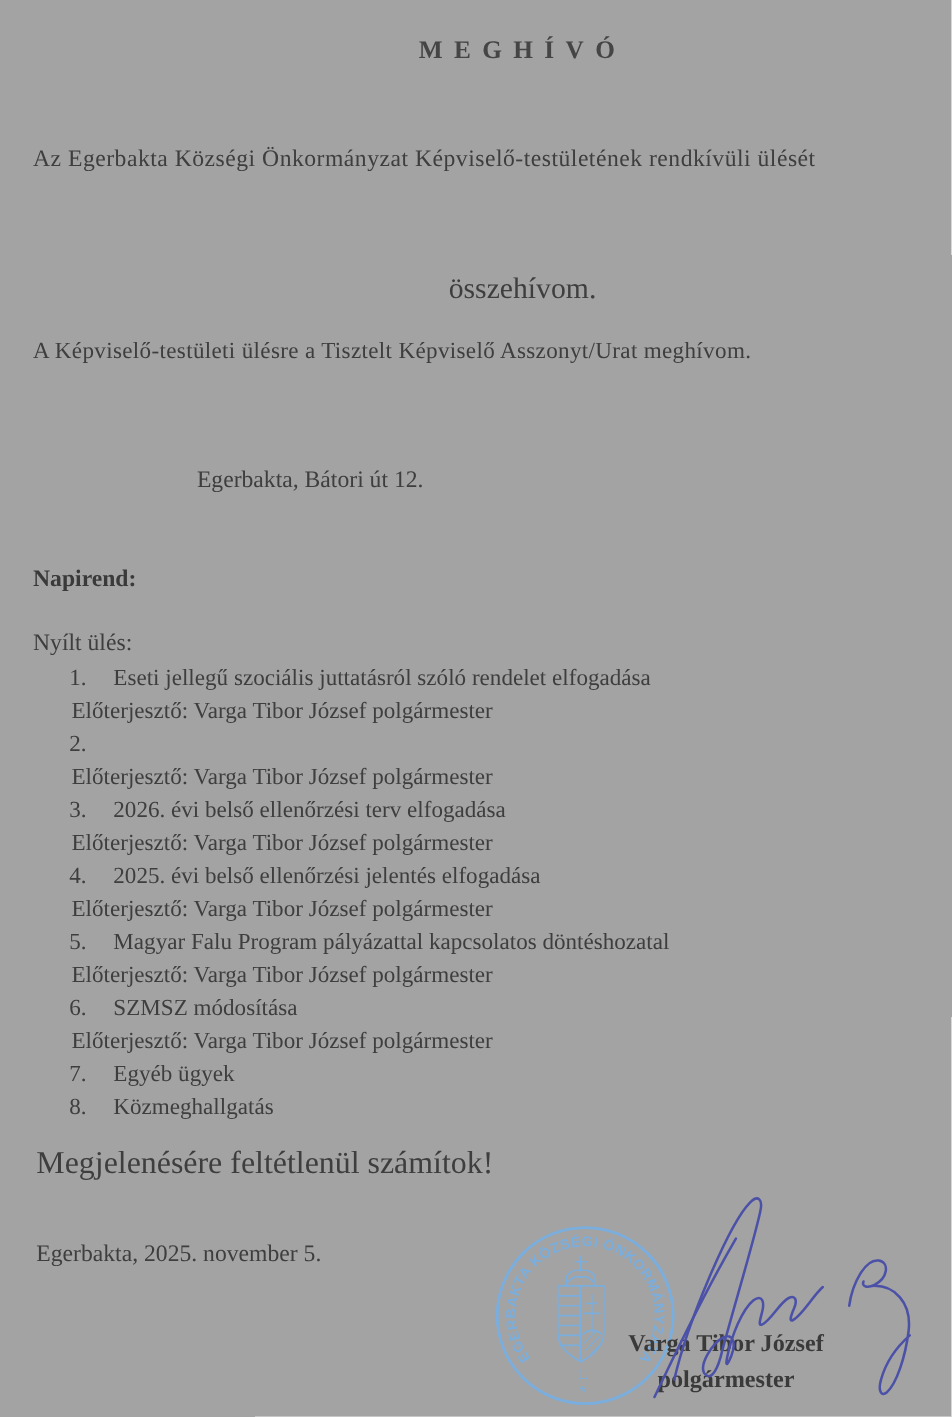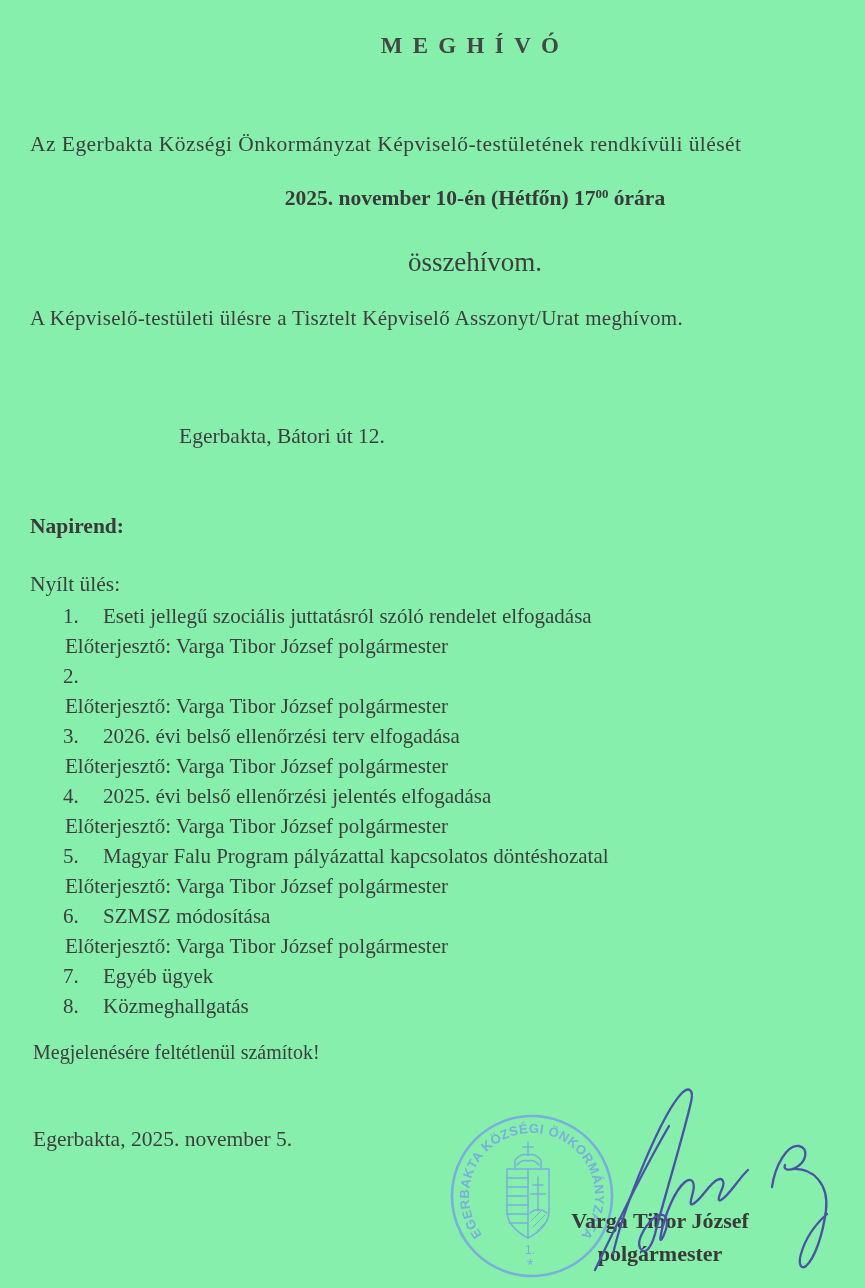--- a/index.html
+++ b/index.html
@@ -6,21 +6,21 @@
     --text: #3e3e3e;
     --stamp-blue: #7aaede;
     --ink: #4c51a8;
   }
   * { margin: 0; padding: 0; box-sizing: border-box; }
   html, body { background: #ffffff; }
   .page {
     position: relative;
     width: 865px;
     height: 1288px;
-    background: #86efac;
+    background: #a3a3a3;
     overflow: hidden;
     font-family: "Liberation Serif", "DejaVu Serif", serif;
     color: var(--text);
   }
   .abs { position: absolute; white-space: nowrap; }
 
   .doc-title {
     left: 90px; top: 33px; width: 770px;
     text-align: center;
     font-size: 23px;
@@ -75,21 +75,21 @@
   .agenda-line {
     height: 30px;
     line-height: 30px;
     font-size: 21px;
     white-space: nowrap;
   }
   .agenda-title { position: relative; padding-left: 103px; }
   .agenda-num  { position: absolute; left: 63px; }
   .agenda-presenter { padding-left: 65px; }
 
-  .closing-line { left: 33px; top: 1041px; font-size: 20px; }
+  .closing-line { left: 33px; top: 1041px; font-size: 29px; }
   .doc-date     { left: 33px; top: 1127px; font-size: 21.5px; }
 
   .stamp-svg {
     position: absolute;
     left: 445px; top: 1109px;
     width: 174px; height: 179px;
   }
   .stamp-stroke { stroke: var(--stamp-blue); fill: none; stroke-linecap: round; stroke-linejoin: round; }
   .stamp-text   { fill: var(--stamp-blue); font-family: "Liberation Sans", sans-serif; }
 
@@ -110,21 +110,20 @@
 </style>
 </head>
 <body>
 
 <div class="page">
 
   <div class="abs doc-title">MEGHÍVÓ</div>
 
   <div class="abs intro-line">Az Egerbakta Községi Önkormányzat Képviselő-testületének rendkívüli ülését</div>
 
-  <div class="abs datetime-line"><span>2025. november 10-én (Hétfőn) 17</span><span class="sup">00</span><span> órára</span></div>
 
   <div class="abs convene-line">összehívom.</div>
 
   <div class="abs invite-line">A Képviselő-testületi ülésre a Tisztelt Képviselő Asszonyt/Urat meghívom.</div>
 
   <div class="abs location-line2">Egerbakta, Bátori út 12.</div>
 
   <div class="abs agenda-heading">Napirend:</div>
   <div class="abs session-heading">Nyílt ülés:</div>
 

